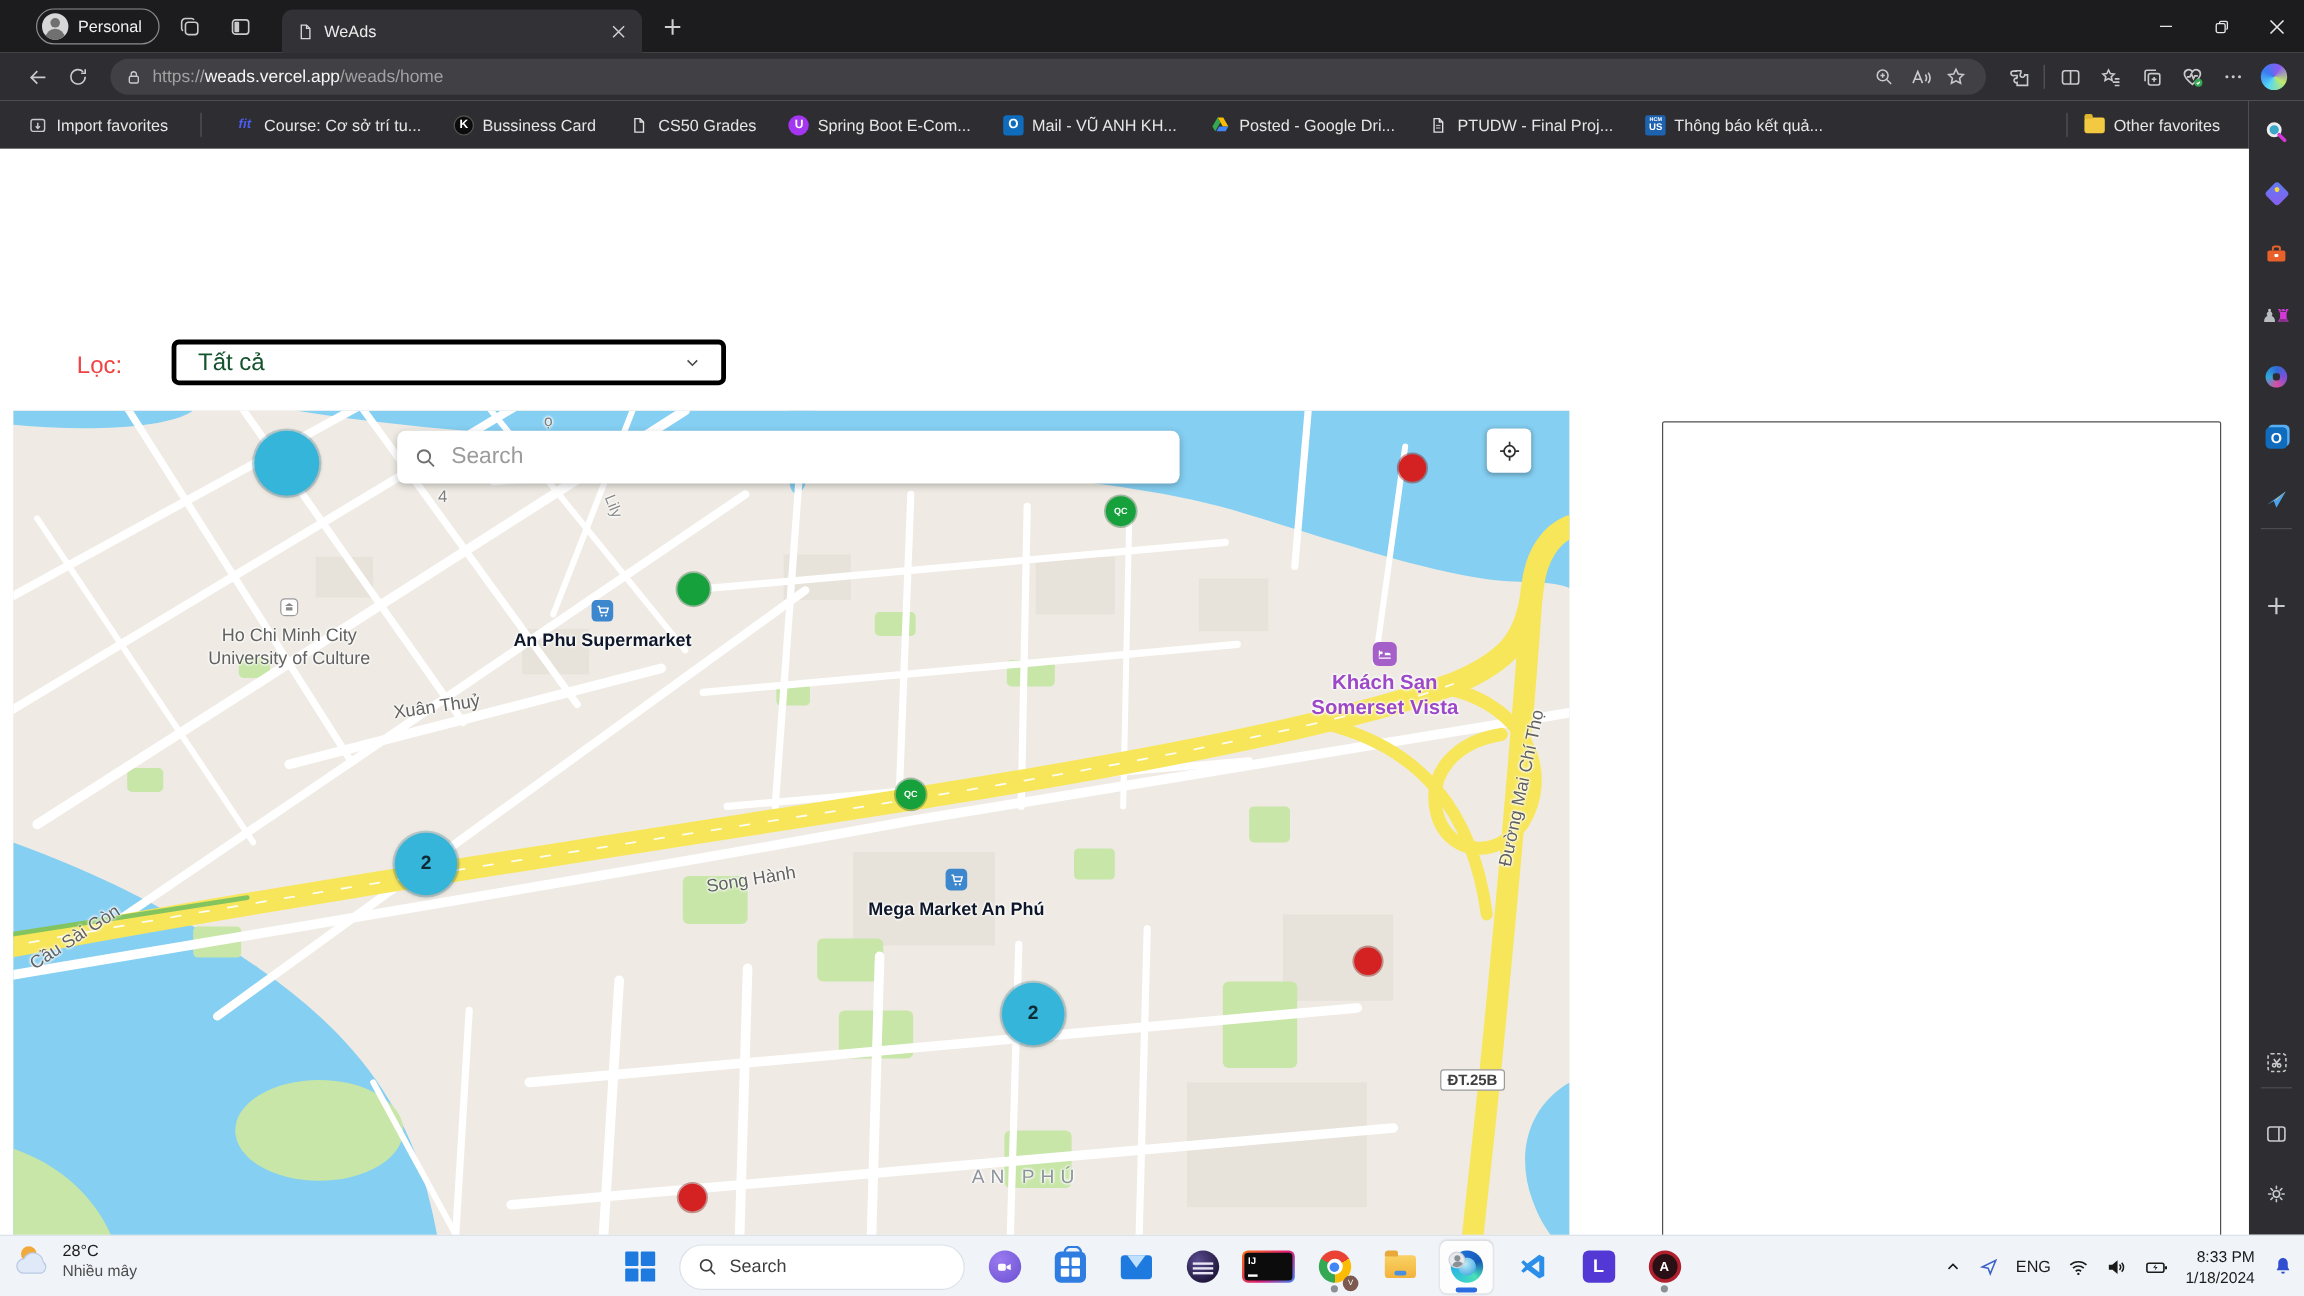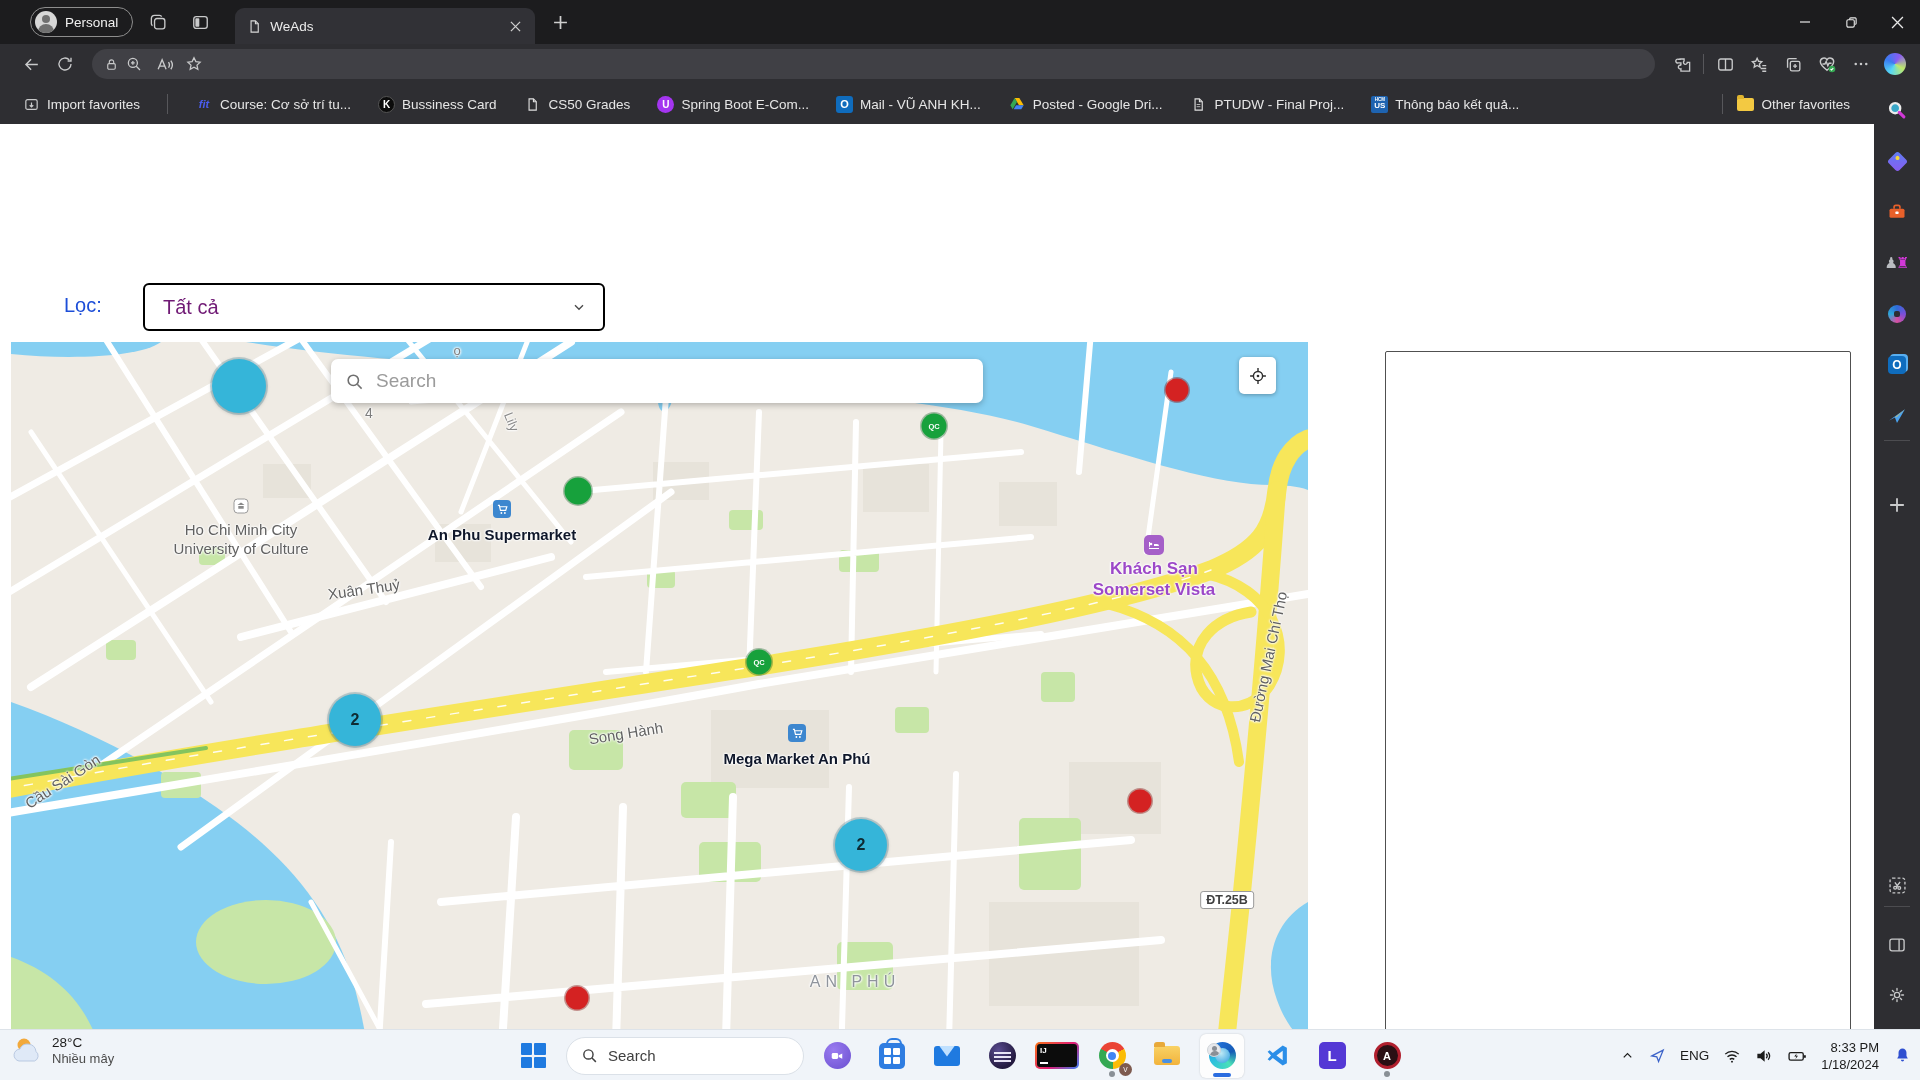--- a/index.html
+++ b/index.html
@@ -43,22 +43,22 @@
   .sbi{position:absolute;left:0;width:46px;height:34px;display:flex;align-items:center;justify-content:center;}
   .sbdiv{position:absolute;left:10px;width:26px;height:1px;background:#4c4c50;}
   .tagic{width:15px;height:15px;background:linear-gradient(135deg,#5d7df2,#8a5cf0);border-radius:3px;transform:rotate(45deg);position:relative;}
   .tagic:before{content:"";position:absolute;left:3px;top:3px;width:4px;height:4px;border-radius:50%;background:#f5d73c;}
   .m365{width:18px;height:18px;border-radius:50%;background:conic-gradient(#2e6bd8,#7a4fd8,#d84fa0,#2ea8d8,#2e6bd8);}
   .m365:after{content:"";display:block;width:6px;height:6px;margin:6px;border-radius:2px;background:#2e2e32;}
   .copilot{width:22px;height:22px;border-radius:50%;background:conic-gradient(from 210deg,#56d8f5,#3a7bf2,#8a5cf2,#bfe96a,#56d8f5);}
 
   
   .content{position:absolute;left:0;top:124px;width:1874px;height:905px;background:#fff;}
-  .filter-label{position:absolute;left:64px;top:170px;font-size:20px;color:#1d4ed8;}
-  .dropdown{position:absolute;left:143px;top:159px;width:462px;height:48px;border:2px solid #000000;border-radius:6px;background:#fff;display:flex;align-items:center;padding:0 16px 0 18px;font-size:20px;color:#701a75;}
+  .filter-label{position:absolute;left:64px;top:170px;font-size:20px;color:#ef4444;}
+  .dropdown{position:absolute;left:143px;top:159px;width:462px;height:38px;border:4px solid #000000;border-radius:6px;background:#fff;display:flex;align-items:center;padding:0 16px 0 18px;font-size:20px;color:#14532d;}
   .dropdown .chev{margin-left:auto;}
 
   .map{position:absolute;left:11px;top:218px;width:1297px;height:796px;background:#efebe4;overflow:hidden;}
   .mlabel{position:absolute;transform:translate(-50%,-50%);text-align:center;font-size:15px;color:#616161;white-space:nowrap;text-shadow:0 0 2px #fff,0 0 2px #fff,0 0 3px #fff,0 0 3px #fff;line-height:1.25;}
   .poiblue{color:#0f172a;font-weight:bold;}
   .poipurple{color:#9c48c8;font-weight:bold;font-size:17px;}
   .poired{color:#bf4e42;font-weight:bold;font-size:16px;}
   .district{color:#8f949c;letter-spacing:5px;font-size:16px;}
   .poiicon{position:absolute;transform:translate(-50%,-50%);display:flex;align-items:center;justify-content:center;border-radius:4px;}
   .marker{position:absolute;transform:translate(-50%,-50%);border-radius:50%;display:flex;align-items:center;justify-content:center;}
@@ -187,20 +187,21 @@
       <svg width="18" height="18" viewBox="0 0 24 24" fill="none" stroke="#c9cacb" stroke-width="1.8">
           <path d="M20 12 a8 8 0 1 1-2.3-5.6"></path>
           <path d="M20 3.5 V8 h-4.5"></path>
         </svg>
     </div>
     <div class="addressbar">
       <svg width="15" height="15" viewBox="0 0 24 24" fill="none" stroke="#c9cacb" stroke-width="1.8">
           <rect x="6" y="10.5" width="12" height="9" rx="2"></rect>
           <path d="M8.5 10.5 V8 a3.5 3.5 0 0 1 7 0 v2.5"></path>
         </svg>
+      <div class="url"><span class="dim">https://</span><span class="dom">weads.vercel.app</span><span class="dim">/weads/home</span></div>
       <span class="abicon">
           <svg width="18" height="18" viewBox="0 0 24 24" fill="none" stroke="#c9cacb" stroke-width="1.7">
             <circle cx="10.5" cy="10.5" r="6"></circle>
             <path d="M15 15 L20 20 M8 10.5 h5 M10.5 8 v5"></path>
           </svg>
         </span>
       <span class="abicon">
           <svg width="19" height="19" viewBox="0 0 24 24" fill="none" stroke="#c9cacb" stroke-width="1.7">
             <path d="M4 18 L9 6 L14 18 M5.8 14 h6.4"></path>
             <path d="M17 9 a6 6 0 0 1 0 7 M20 7 a9.5 9.5 0 0 1 0 11"></path>

